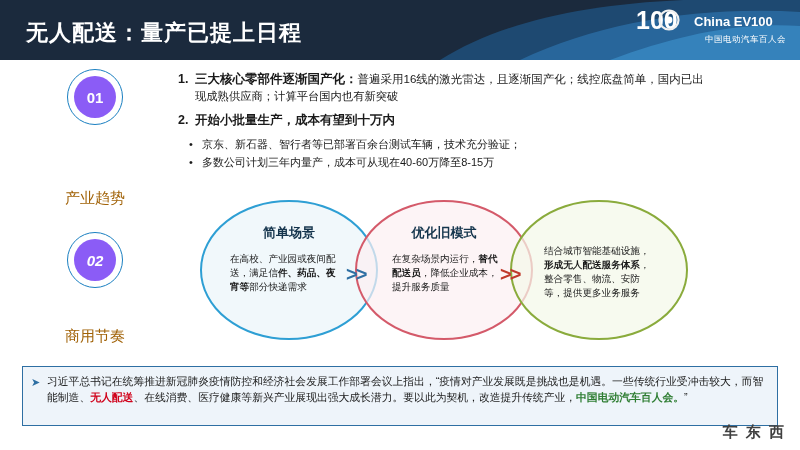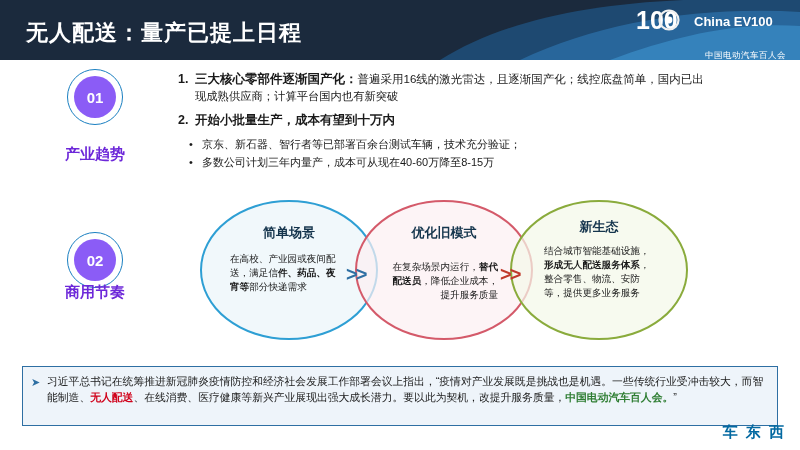--- a/index.html
+++ b/index.html
@@ -41,21 +41,21 @@
     display: block;
     height: 26px;
     line-height: 26px;
   }
   .logo-100 svg { display: block; }
   .logo-cn {
     display: block;
     color: #ffffff;
     font-size: 8.5px;
     letter-spacing: .5px;
-    margin-top: 18px;
+    margin-top: 2px;
     text-align: right;
   }
 
   
   .badge {
     position: absolute;
     width: 42px; height: 42px;
     border-radius: 50%;
     background: #8b5cf6;
     color: #fff;
@@ -64,27 +64,27 @@
     display: flex; align-items: center; justify-content: center;
   }
   .badge-ring {
     position: absolute;
     width: 56px; height: 56px;
     border: 1.5px solid #1a7fc1;
     border-radius: 50%;
   }
   .badge-label {
     position: absolute;
-    font-size: 15px; font-weight: bold; color: #6d28d9;
-    width: 120px; text-align: center;
+    font-size: 15px; font-weight: normal; color: #a16207;
+    width: 120px; text-align: center; margin-top: 44px;
   }
   #badge1 { top: 76px; left: 74px; }
   #ring1  { top: 69px; left: 67px; }
   #label1 { top: 145px; left: 35px; }
-  #badge2 { top: 239px; left: 74px; }
+  #badge2 { top: 239px; left: 74px; font-style: italic; }
   #ring2  { top: 232px; left: 67px; }
   #label2 { top: 283px; left: 35px; }
 
   
   .bullets {
     position: absolute;
     top: 70px; left: 178px; width: 610px;
   }
   .b-item { margin-bottom: 6px; }
   .b-head {
@@ -131,21 +131,21 @@
   }
   .t1 { left: 29px;  top: 28px; font-family: Liberation Mono, monospace; }
   .t2 { left: 184px; top: 28px; }
   .t3 { left: 339px; top: 22px; }
   .c-text {
     position: absolute;
     font-size: 9.6px; color: #1a1a1a; line-height: 14px;
     width: 106px;
   }
   .x1 { left: 30px;  top: 56px; }
-  .x2 { left: 192px; top: 64px; text-align: right; }
+  .x2 { left: 192px; top: 56px; }
   .x3 { left: 344px; top: 48px; }
   .c-text b { font-weight: bold; }
   .arrow {
     position: absolute;
     font-size: 20px; font-weight: bold;
     letter-spacing: -2px;
   }
   .a1 { left: 146px; top: 67px; color: #2e6fa3; }
   .a2 { left: 300px; top: 67px; color: #c0392b; }
 
@@ -163,21 +163,21 @@
     color: #2e6fa3; font-size: 11px;
   }
   .quote-text {
     font-size: 10.8px; line-height: 16px; color: #1a1a1a;
   }
   .quote-text .red { color: #d0021b; font-weight: bold; }
   .quote-text .grn { color: #2e7d32; font-weight: bold; }
 
   .wm {
     position: absolute; right: 14px; bottom: 8px;
-    font-size: 15px; font-weight: bold; color: #0369a1;
+    font-size: 15px; font-weight: bold; color: #404040;
     letter-spacing: 2px;
   }
 </style>
 </head>
 <body>
 
 <div class="slide">
 
   <div class="header">
     <svg class="header-swoosh" viewBox="0 0 800 60" preserveAspectRatio="none">
@@ -230,23 +230,22 @@
 
     <div class="arrow a1">&gt;&gt;</div>
     <div class="arrow a2">&gt;&gt;</div>
 
     <div class="c-title t1">简单场景</div>
     <div class="c-text x1"><span>在高校、产业园或夜间配送，满足信</span><b>件、药品、夜宵等</b><span>部分快递需求</span></div>
 
     <div class="c-title t2">优化旧模式</div>
     <div class="c-text x2"><span>在复杂场景内运行，</span><b>替代配送员</b><span>，降低企业成本，提升服务质量</span></div>
 
-    <div class="c-title t3">新生态</div>
     <div class="c-text x3"><span>结合城市智能基础设施，</span><b>形成无人配送服务体系</b><span>，整合零售、物流、安防等，提供更多业务服务</span></div>
   </div>
 
   <div class="quote-box">
     <span class="quote-arrow">➤</span>
-    <div class="quote-text"><span>习近平总书记在统筹推进新冠肺炎疫情防控和经济社会发展工作部署会议上指出，</span><span>“疫情对产业发展既是挑战也是机遇。一</span><span>些传统行业受冲击较大，而智能制造、</span><span class="red">无人配送</span><span>、在线消费、医疗健康等新兴产业展现出强大成长潜力。要以此为契机，改</span><span>提升服务质量，</span><span class="grn">中国电动汽车百人会。</span><span>”</span></div>
+    <div class="quote-text"><span>习近平总书记在统筹推进新冠肺炎疫情防控和经济社会发展工作部署会议上指出，</span><span>“疫情对产业发展既是挑战也是机遇。一</span><span>些传统行业受冲击较大，而智能制造、</span><span class="red">无人配送</span><span>、在线消费、医疗健康等新兴产业展现出强大成长潜力。要以此为契机，改</span><span>造提升传统产业，</span><span class="grn">中国电动汽车百人会。</span><span>”</span></div>
   </div>
 
   <div class="wm">车 东 西</div>
 </div>
 
 </body></html>

